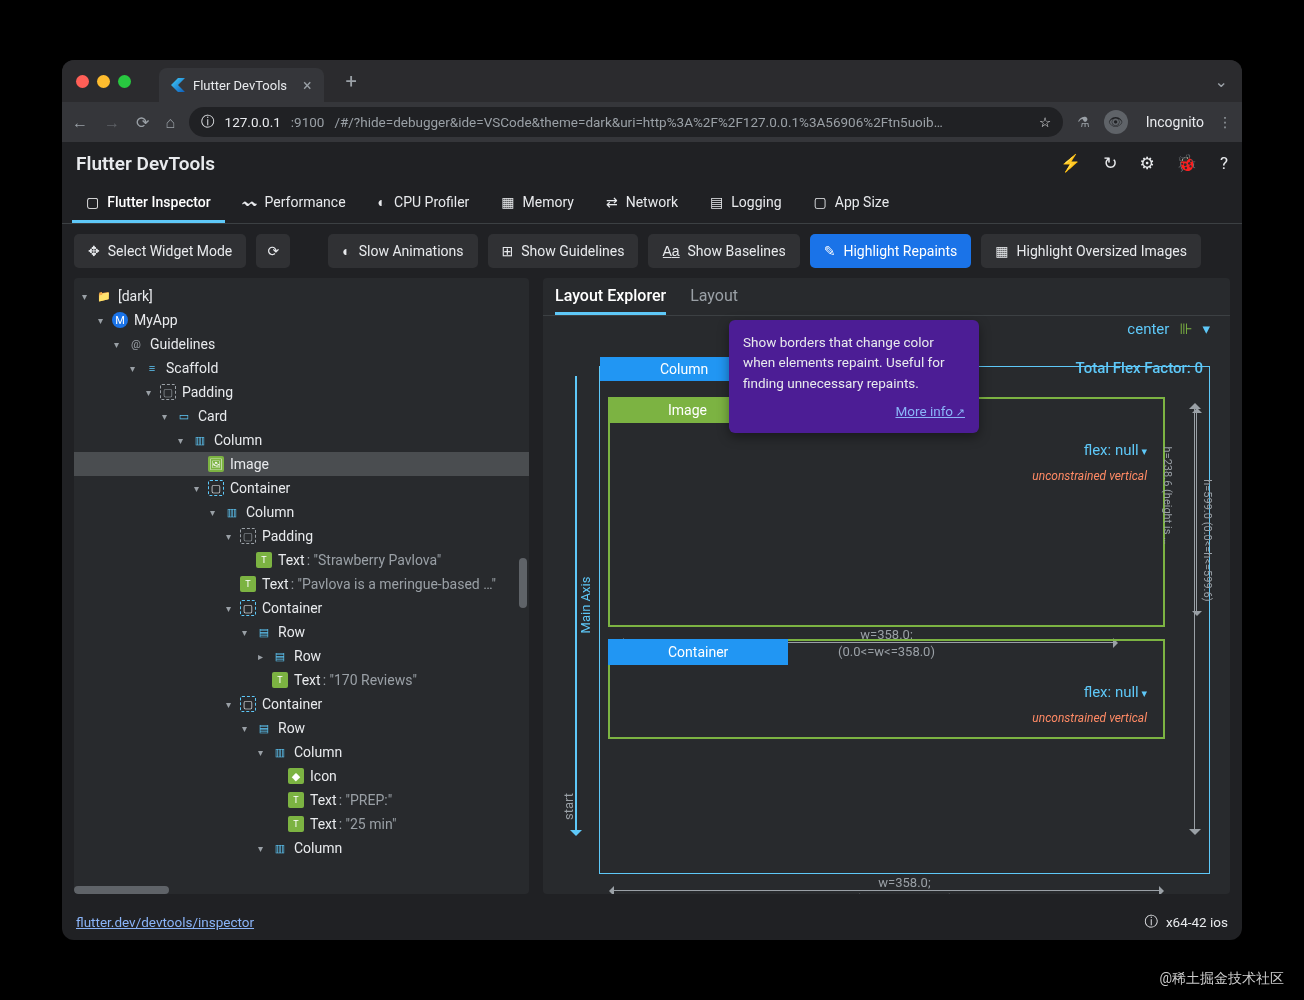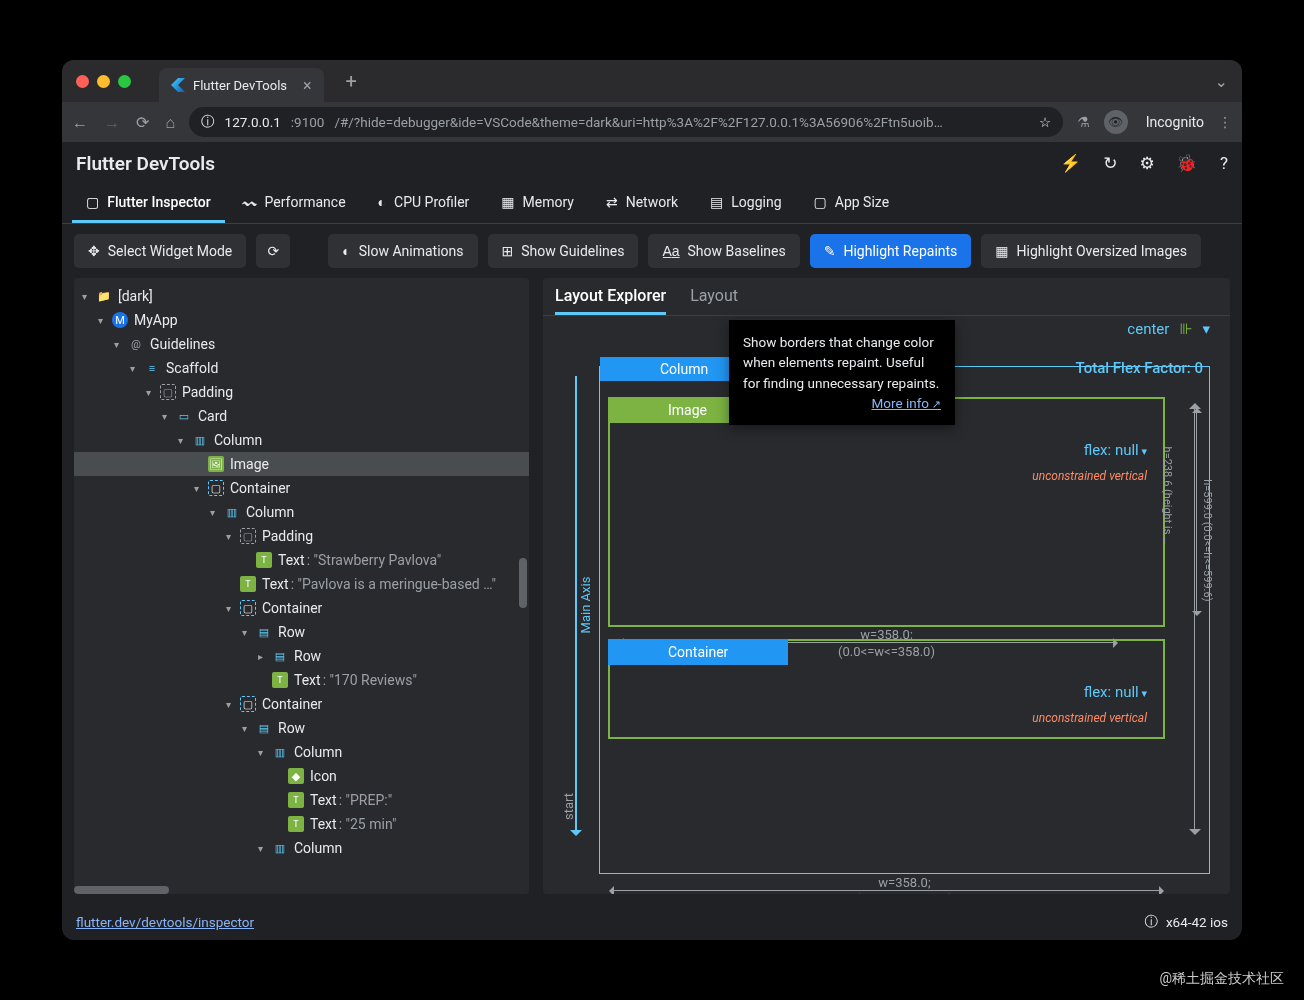--- a/index.html
+++ b/index.html
@@ -83,22 +83,22 @@
 .v-dim{position:absolute;right:-54px;top:40%;transform:rotate(90deg);color:#9aa0a6;font-size:11px;white-space:nowrap}
 .outer-arrow{position:absolute;right:14px;top:38px;bottom:40px;width:1px;background:#9aa0a6}
 .outer-arrow::before,.outer-arrow::after{content:'';position:absolute;left:-5px;border:6px solid transparent}
 .outer-arrow::before{top:-8px;border-bottom-color:#9aa0a6}
 .outer-arrow::after{bottom:-8px;border-top-color:#9aa0a6}
 .outer-dim{position:absolute;right:2px;top:45%;transform:rotate(90deg);transform-origin:right;color:#9aa0a6;font-size:11px;white-space:nowrap}
 .outer .dim-w{bottom:-36px;color:#9aa0a6}
 .outer .dim-arrow-h{bottom:-18px;background:#9aa0a6;left:10px;right:46px}
 .outer .dim-arrow-h::before{border-right-color:#9aa0a6}
 .outer .dim-arrow-h::after{border-left-color:#9aa0a6}
-.tooltip{position:absolute;top:42px;left:186px;width:226px;background:#000000;color:#e8eaed;padding:12px 14px;font-size:13.5px;border-radius:0;z-index:10;box-shadow:0 4px 12px rgba(0,0,0,.4);line-height:1.5}
-.tooltip a{color:#8ab4f8;text-decoration:underline;float:right;}
+.tooltip{position:absolute;top:42px;left:186px;width:250px;background:#4c1d95;color:#e8eaed;padding:12px 14px;font-size:13.5px;border-radius:6px;z-index:10;box-shadow:0 4px 12px rgba(0,0,0,.4);line-height:1.5}
+.tooltip a{color:#8ab4f8;text-decoration:underline;float:right;margin-top:8px}
 .tooltip a::after{content:' ↗';font-size:11px}
 .console{height:38px;border-top:1px solid #3c4043;display:flex;align-items:center;padding:0 14px;color:#e8eaed;font-size:14px}
 .console .ico{margin-left:auto;display:flex;gap:12px;color:#9aa0a6;font-size:16px}
 .footer{height:36px;display:flex;align-items:center;padding:0 14px;font-size:13.5px;color:#8ab4f8}
 .footer a{color:#8ab4f8;text-decoration:underline}
 .footer .right{margin-left:auto;color:#e8eaed;display:flex;gap:8px;align-items:center}
 .watermark{position:fixed;bottom:12px;right:20px;color:#ccc;font-size:14px}
 </style>
 </head>
 <body>

